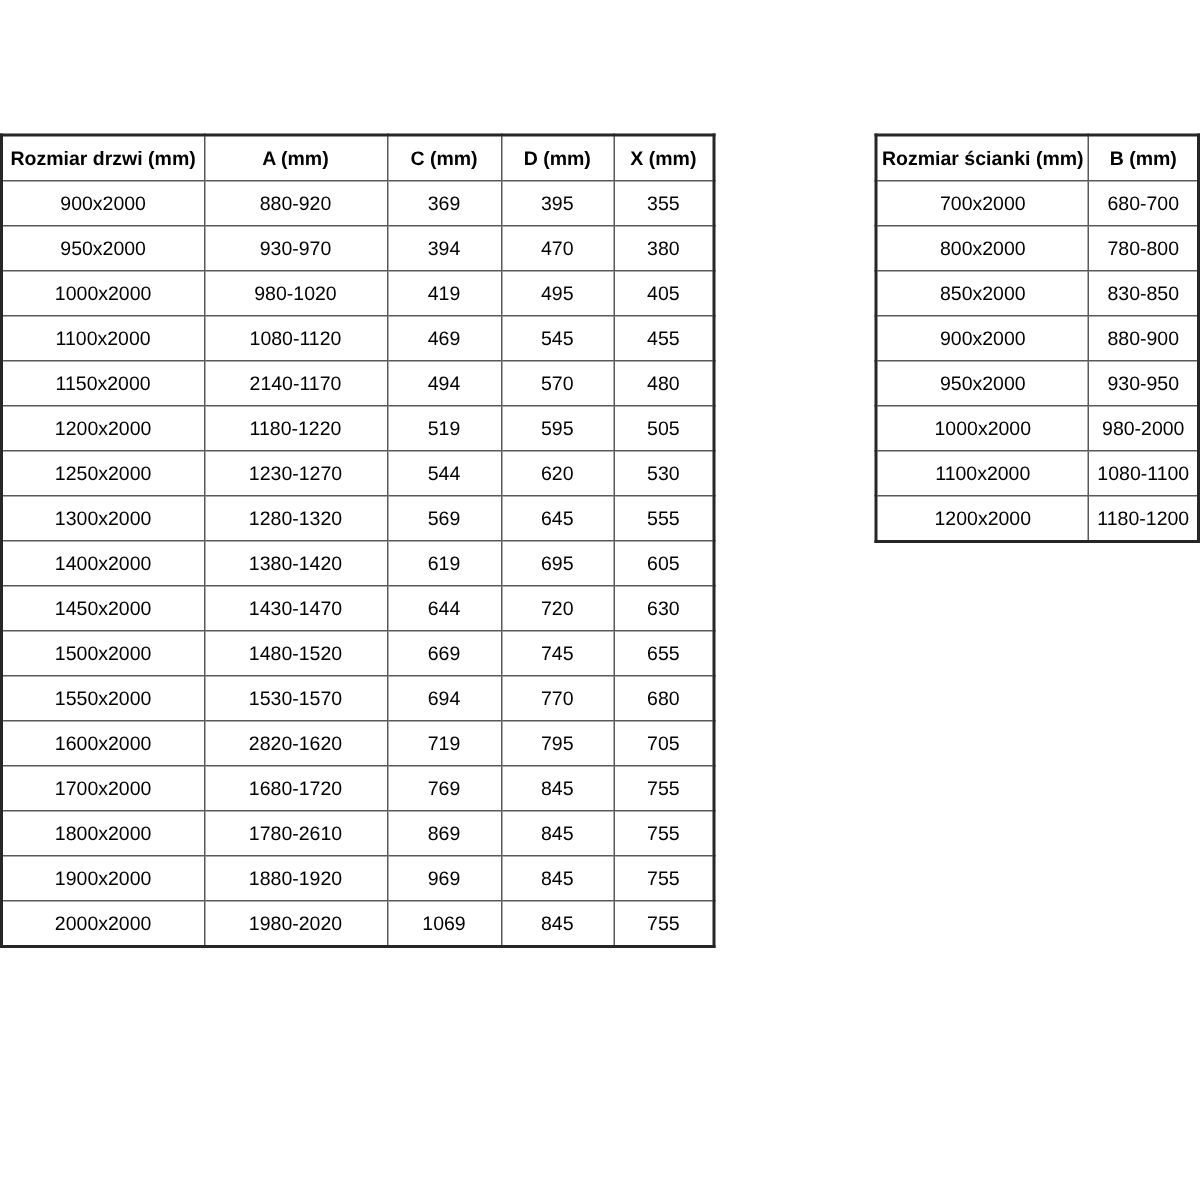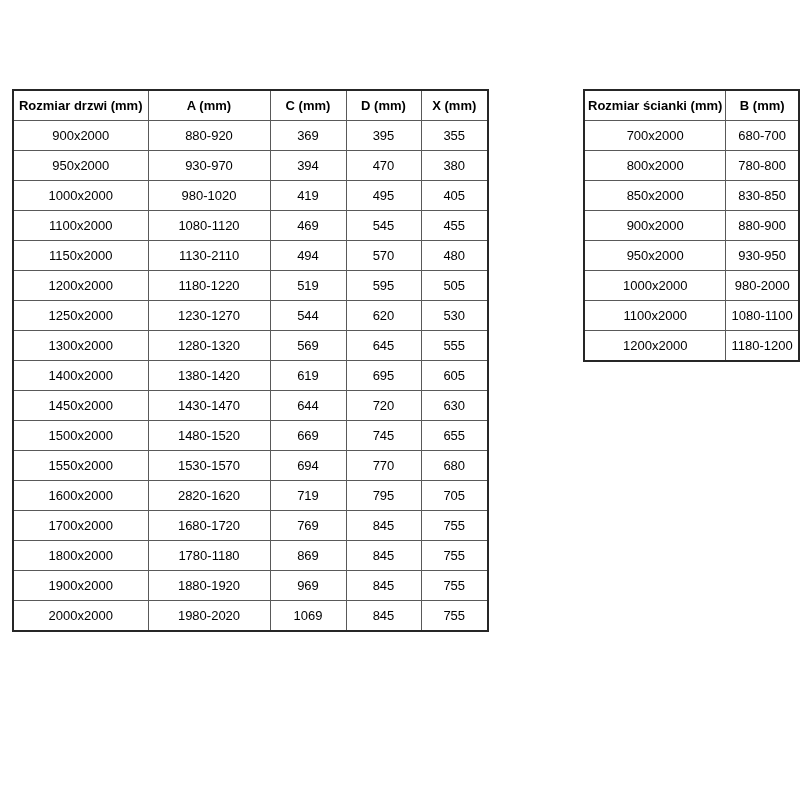--- a/index.html
+++ b/index.html
@@ -11,21 +11,21 @@
     width: 800px;
     height: 800px;
     position: relative;
     font-family: "Liberation Sans", sans-serif;
     color: #000000;
   }
   .tbl-wrap {
     position: absolute;
     top: 89px;
   }
-  #door-table-wrap { left: 12px; }
+  #door-table-wrap { left: 0; }
   #wall-table-wrap { left: 537px; padding-left: 46px; }
   table {
     border-collapse: collapse;
     table-layout: fixed;
     border: 2px solid #262626;
   }
   th, td {
     border: 1px solid #595959;
     text-align: center;
     vertical-align: middle;
@@ -87,21 +87,21 @@
         </tr>
         <tr>
           <td>1100x2000</td>
           <td>1080-1120</td>
           <td>469</td>
           <td>545</td>
           <td>455</td>
         </tr>
         <tr>
           <td>1150x2000</td>
-          <td>1130-2110</td>
+          <td>2140-1170</td>
           <td>494</td>
           <td>570</td>
           <td>480</td>
         </tr>
         <tr>
           <td>1200x2000</td>
           <td>1180-1220</td>
           <td>519</td>
           <td>595</td>
           <td>505</td>
@@ -157,21 +157,21 @@
         </tr>
         <tr>
           <td>1700x2000</td>
           <td>1680-1720</td>
           <td>769</td>
           <td>845</td>
           <td>755</td>
         </tr>
         <tr>
           <td>1800x2000</td>
-          <td>1780-1180</td>
+          <td>1780-2610</td>
           <td>869</td>
           <td>845</td>
           <td>755</td>
         </tr>
         <tr>
           <td>1900x2000</td>
           <td>1880-1920</td>
           <td>969</td>
           <td>845</td>
           <td>755</td>

